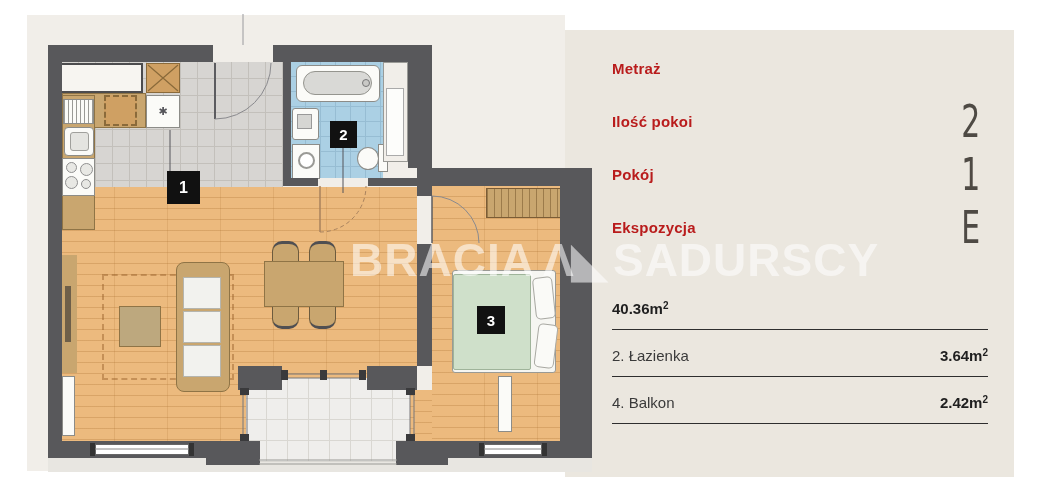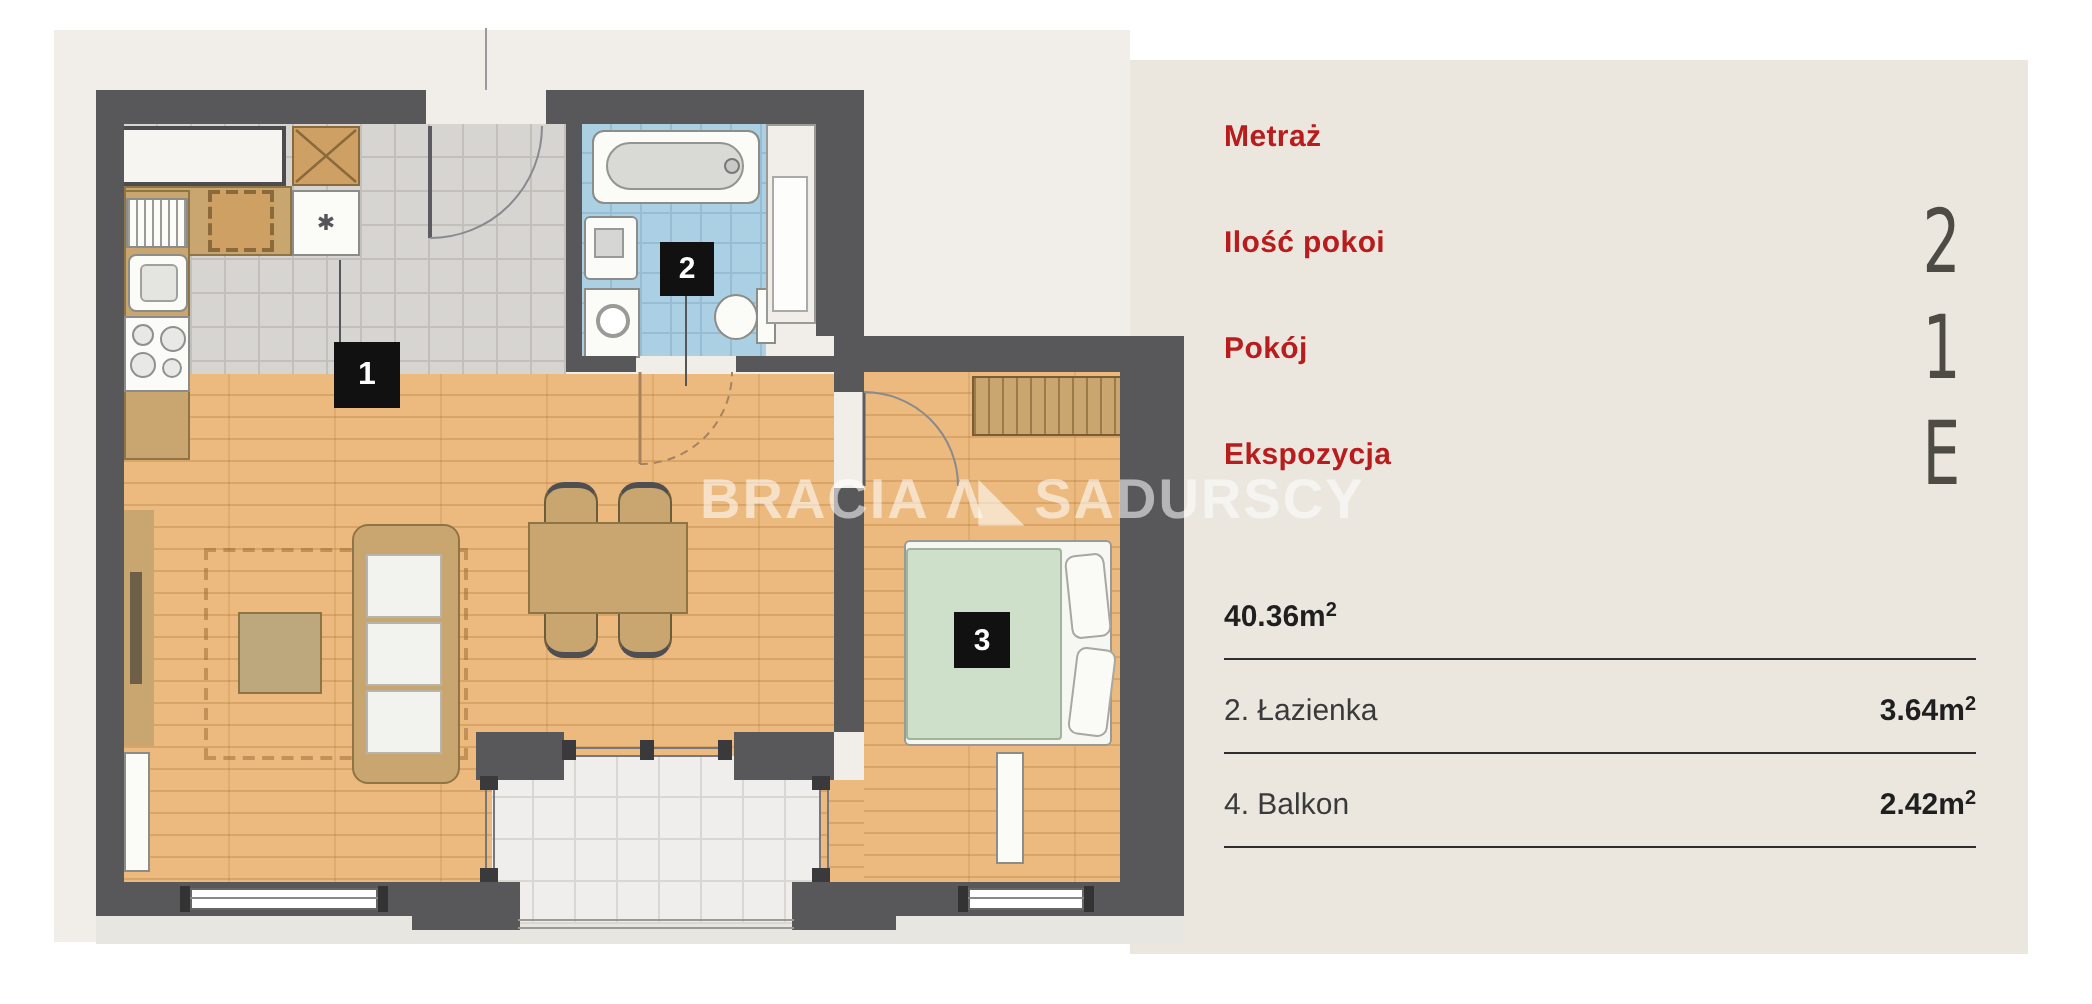--- a/index.html
+++ b/index.html
@@ -47,21 +47,21 @@
   .cushion{background:#f2f2ee;border:1px solid #b5b5ae;box-sizing:border-box;}
   .mark{background:#333;}
   .fan-icon::before{content:"✱";font-size:11px;color:#55555a;}
   .fan-icon{display:flex;align-items:center;justify-content:center;}
   .wardrobe{background-color:#c9a66f;border:1px solid #7a5c36;box-sizing:border-box;
       background-image:repeating-linear-gradient(90deg, rgba(88,58,20,.4) 0 1px, rgba(0,0,0,0) 1px 7px);}
   .blanket{background:#cfe0ca;border:1px solid #9fb49a;box-sizing:border-box;border-radius:2px;}
   .pillow{background:#fafaf7;border:1px solid #a8a8a2;border-radius:5px;box-sizing:border-box;}
 
   
-  .watermark{left:350px;top:233px;font-size:28px;font-weight:bold;color:rgba(255,255,255,.56);
+  .watermark{left:350px;top:233px;font-size:46px;font-weight:bold;color:rgba(255,255,255,.56);
       letter-spacing:1px;white-space:nowrap;z-index:9;}
   .watermark .logo{margin:0 8px;letter-spacing:-2px;}
 </style>
 </head>
 <body>
 
 <div class="stage">
 
   <div class="abs panel">
     <div class="specs" id="specs">

